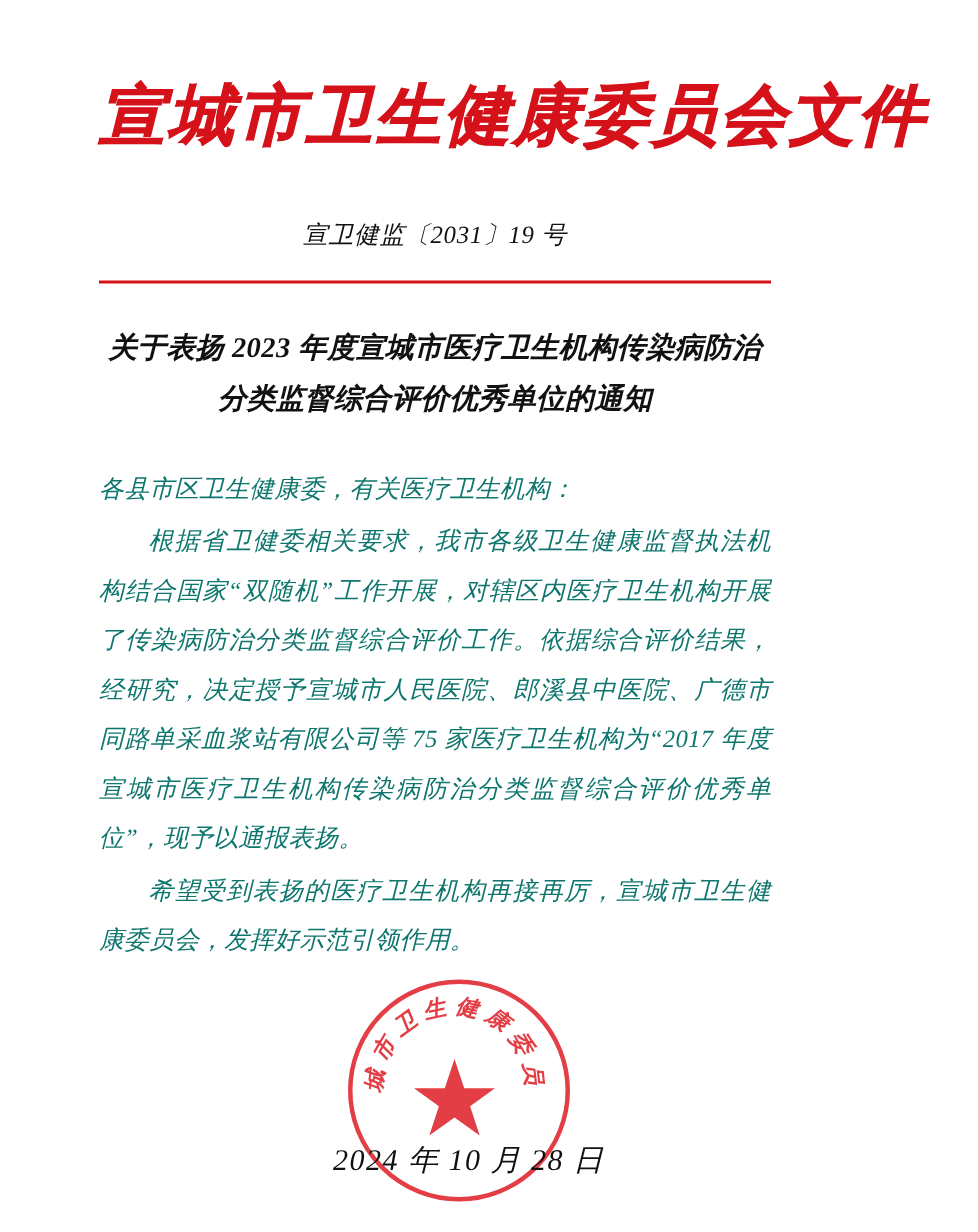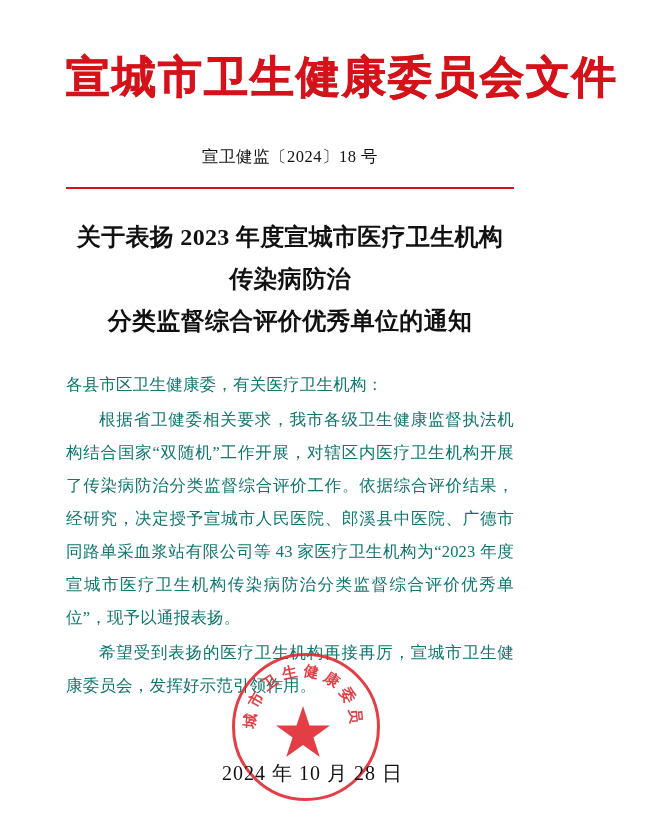--- a/index.html
+++ b/index.html
@@ -14,20 +14,21 @@
     color: #1a1a1a;
     overflow: hidden;
     position: relative;
   }
   .page {
     position: relative;
     width: 580px;
     height: 821px;
     box-sizing: border-box;
     padding: 0 66px;
+    font-style: italic;
   }
 
   
   .masthead {
     text-align: center;
     padding-top: 52px;
   }
   .masthead-title {
     color: #d5121a;
     font-family: "Liberation Serif", "DejaVu Serif", serif;
@@ -53,21 +54,21 @@
     margin: 19px 0 0 0;
     height: 2.5px;
     background: #d5121a;
     width: 100%;
   }
 
   
   .doc-title {
     text-align: center;
     font-weight: bold;
-    font-size: 24px;
+    font-size: 19px;
     line-height: 1.75;
     margin-top: 27px;
     color: #111;
     letter-spacing: 0.3px;
   }
   .doc-title .line {
     display: block;
   }
 
   
@@ -129,32 +130,32 @@
 </style>
 </head>
 <body>
 
 <div class="page">
 
   <div class="masthead">
     <div class="masthead-title">宣城市卫生健康委员会文件</div>
   </div>
 
-  <div class="doc-number">宣卫健监〔2024〕18 号</div>
+  <div class="doc-number">宣卫健监〔2031〕19 号</div>
 
   <div class="red-rule"></div>
 
   <div class="doc-title">
     <span class="line">关于表扬 2023 年度宣城市医疗卫生机构传染病防治</span>
     <span class="line">分类监督综合评价优秀单位的通知</span>
   </div>
 
   <div class="body-text">
     <p class="para">各县市区卫生健康委，有关医疗卫生机构：</p>
-    <p class="para indent">根据省卫健委相关要求，我市各级卫生健康监督执法机构结合国家“双随机”工作开展，对辖区内医疗卫生机构开展了传染病防治分类监督综合评价工作。依据综合评价结果，经研究，决定授予宣城市人民医院、郎溪县中医院、广德市同路单采血浆站有限公司等 43 家医疗卫生机构为“2023 年度宣城市医疗卫生机构传染病防治分类监督综合评价优秀单位”，现予以通报表扬。</p>
+    <p class="para indent">根据省卫健委相关要求，我市各级卫生健康监督执法机构结合国家“双随机”工作开展，对辖区内医疗卫生机构开展了传染病防治分类监督综合评价工作。依据综合评价结果，经研究，决定授予宣城市人民医院、郎溪县中医院、广德市同路单采血浆站有限公司等 75 家医疗卫生机构为“2017 年度宣城市医疗卫生机构传染病防治分类监督综合评价优秀单位”，现予以通报表扬。</p>
     <p class="para indent">希望受到表扬的医疗卫生机构再接再厉，宣城市卫生健康委员会，发挥好示范引领作用。</p>
   </div>
 
   <div class="sign-block">
     <div class="seal">
       <div class="seal-inner">
         <svg width="136" height="136" viewBox="0 0 136 136" aria-hidden="true">
           <defs>
             <path id="sealArc" d="M 20,68 A 48,48 0 0 1 116,68" fill="none"></path>
             <path id="sealArcBottom" d="M 24,68 A 44,44 0 0 0 112,68" fill="none"></path>

